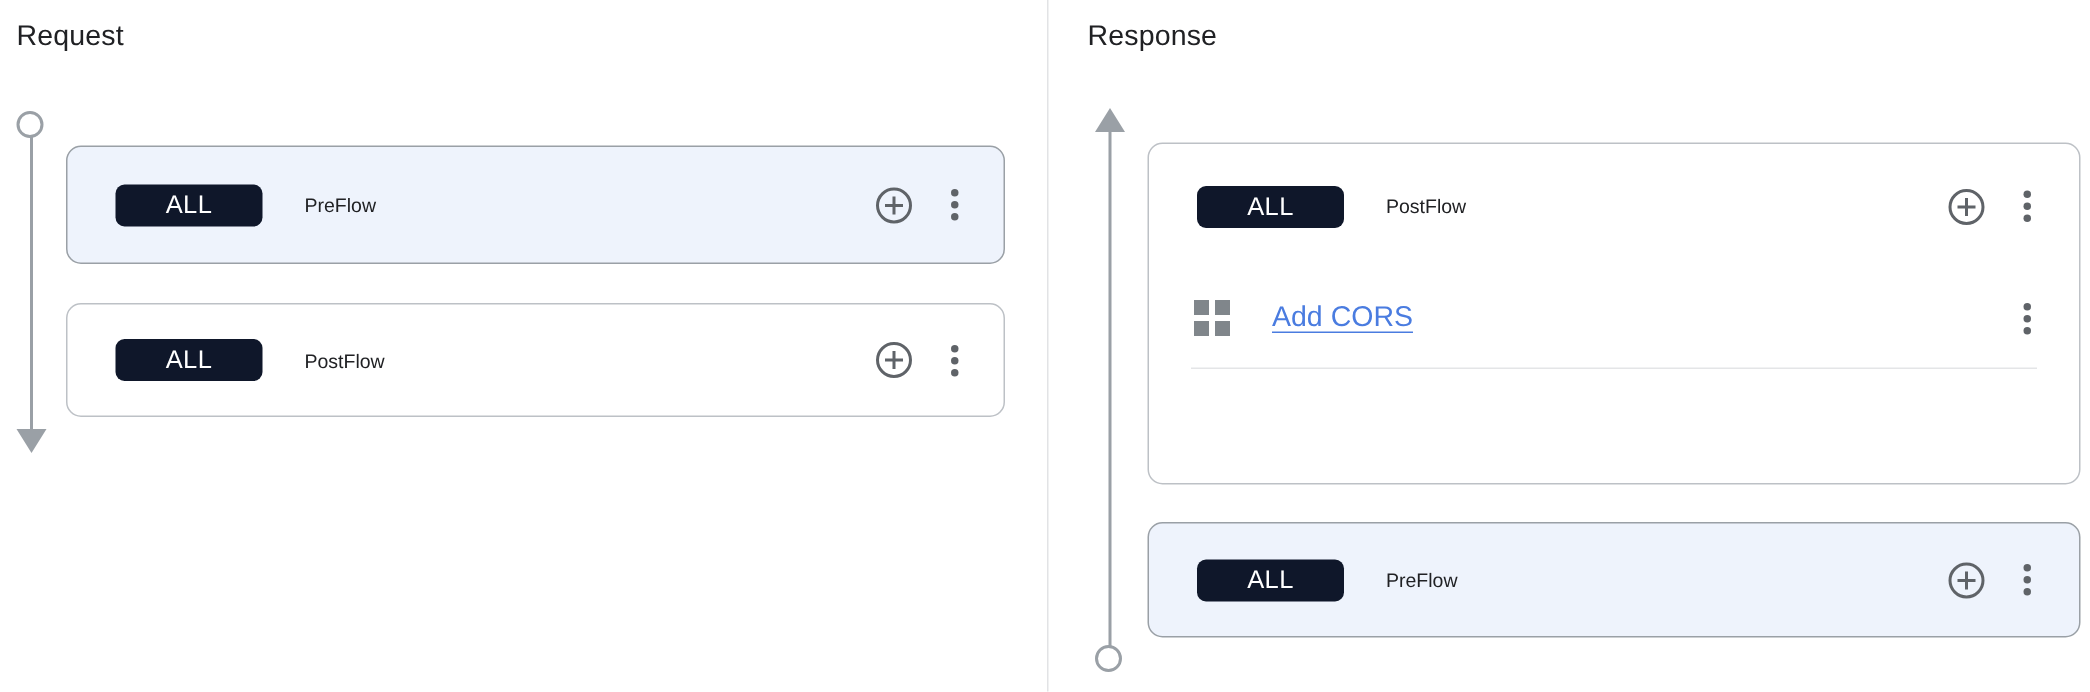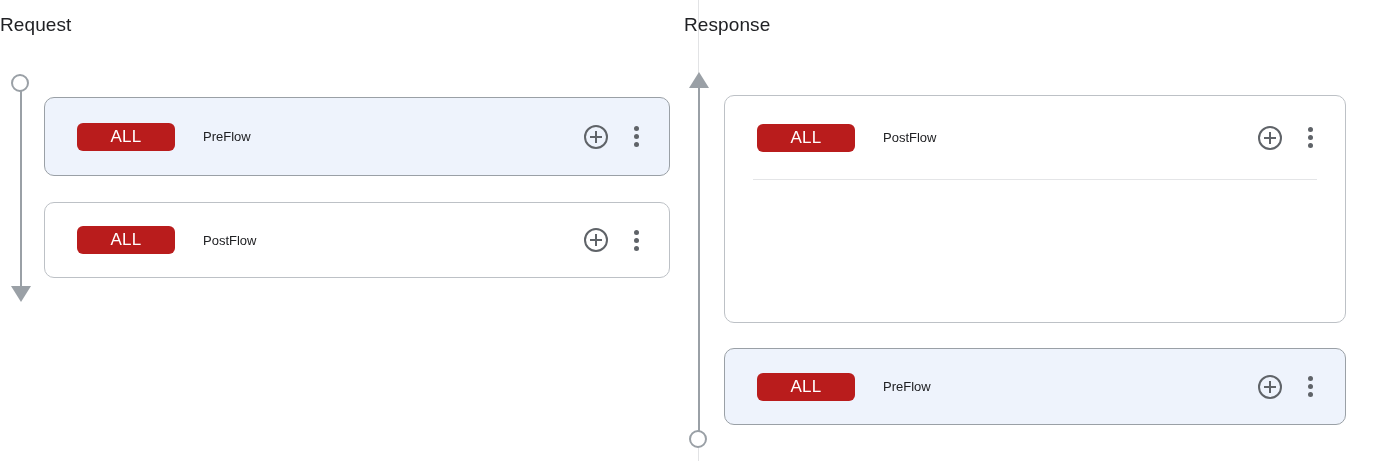--- a/index.html
+++ b/index.html
@@ -30,31 +30,31 @@
     background: #e2e3e5;
   }
 
   
   .panel {
     position: absolute;
     top: 0;
     height: 461px;
   }
   .panel.request  { left: 0px;   width: 698px; }
-  .panel.response { left: 658px; width: 694px; }
+  .panel.response { left: 699px; width: 694px; }
 
   .panel-title {
     position: absolute;
     font-size: 19px;
     font-weight: 400;
     color: #202124;
     letter-spacing: 0.1px;
     white-space: nowrap;
   }
-  .panel.request  .panel-title { left: 0; top: 14px; }
+  .panel.request  .panel-title { left: 11px; top: 14px; }
   .panel.response .panel-title { left: 26px; top: 14px; }
 
   
   .rail {
     position: absolute;
     width: 24px;
   }
   .rail .rail-line {
     position: absolute;
     left: 11px;
@@ -120,21 +120,21 @@
 
   
   .verb-badge {
     display: inline-flex;
     align-items: center;
     justify-content: center;
     min-width: 98px;
     height: 28px;
     padding: 0 10px;
     border-radius: 6px;
-    background: #b91c1c;
+    background: #0f172a;
     color: #ffffff;
     font-size: 17px;
     font-weight: 400;
     letter-spacing: 0.3px;
     box-sizing: border-box;
   }
 
   .flow-name {
     margin-left: 28px;
     font-size: 13px;
@@ -308,20 +308,36 @@
         <span class="row-actions">
           <span class="icon-plus"></span>
           <span class="icon-kebab">
             <i></i>
               <i></i>
               <i></i>
           </span>
         </span>
       </div>
 
+      <div class="row policy-row">
+        <span class="drag-handle">
+          <i></i>
+            <i></i>
+            <i></i>
+            <i></i>
+        </span>
+        <a class="policy-link">Add CORS</a>
+        <span class="row-actions">
+          <span class="icon-kebab">
+            <i></i>
+              <i></i>
+              <i></i>
+          </span>
+        </span>
+      </div>
 
       <div class="row-divider"></div>
 
 
     </div>
 
     <div class="card selected" id="res-card-preflow">
       <div class="row flow-row">
         <span class="verb-badge">ALL</span>
         <span class="flow-name">PreFlow</span>

